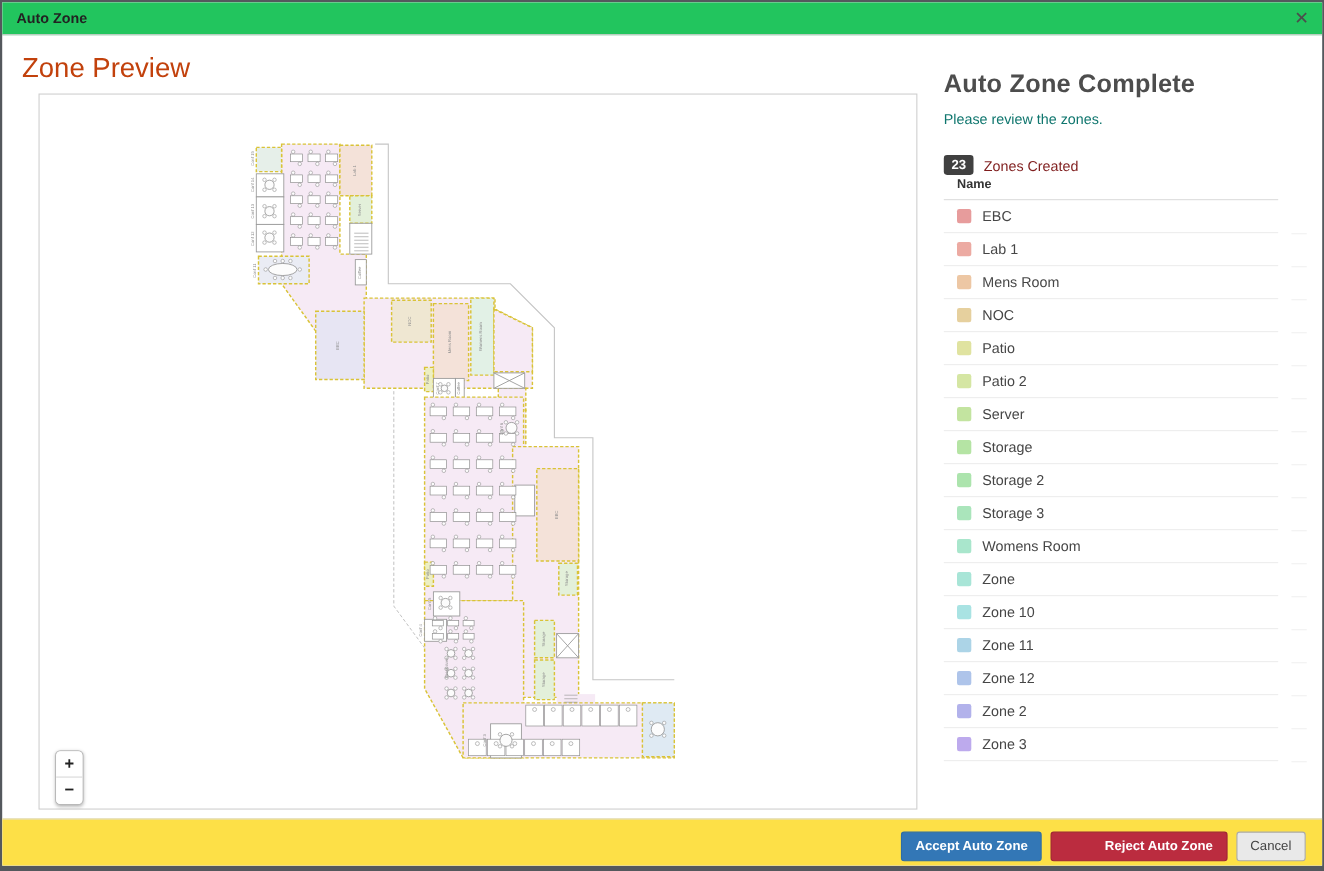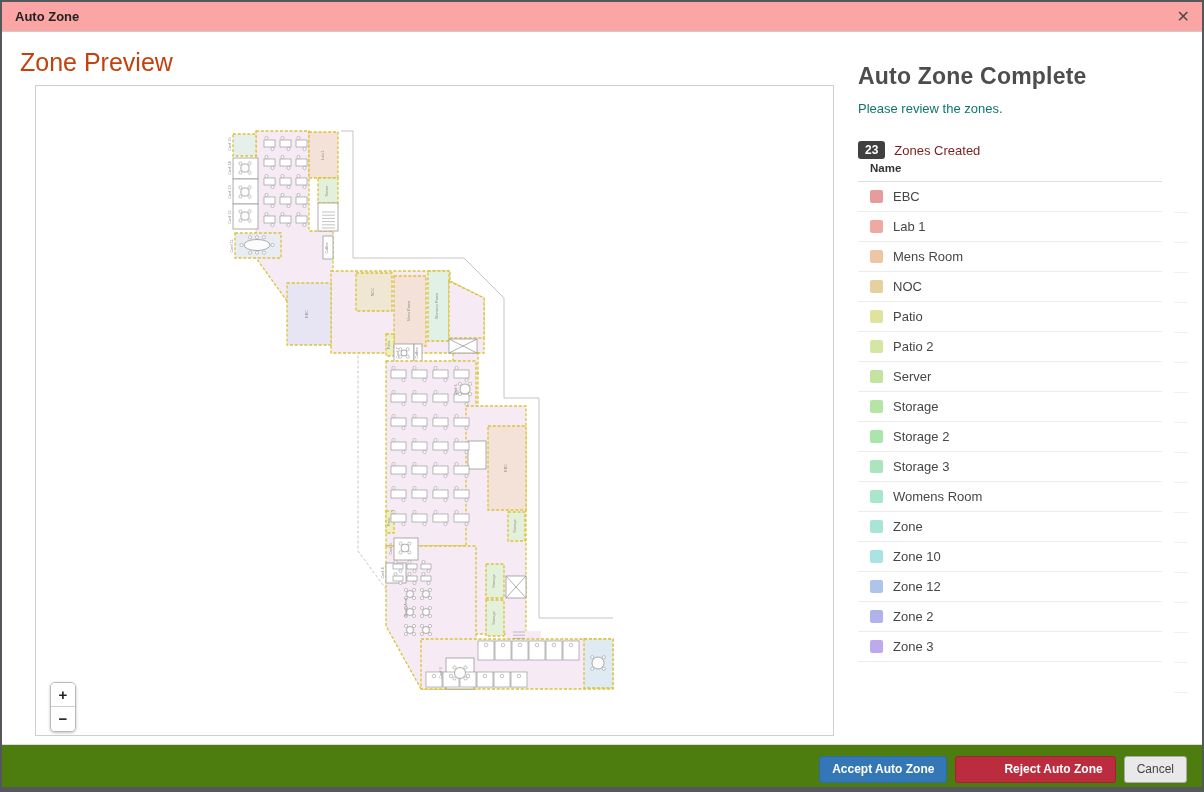--- a/index.html
+++ b/index.html
@@ -4,21 +4,21 @@
 <style>
   * { margin:0; padding:0; box-sizing:border-box; }
   html,body { background:#fff; font-family:"Liberation Sans","DejaVu Sans",sans-serif; }
   #window {
     position:relative; width:1204px; height:792px;
     border:2px solid #54585d; border-bottom-width:5px;
     background:#fff; overflow:hidden;
   }
   .modal-header {
     position:absolute; left:0; top:0; right:0; height:30px;
-    border-bottom:1px solid #cccccc; background:#fca5a5;
+    border-bottom:1px solid #cccccc; background:#22c55e;
   }
   .modal-title { position:absolute; left:13px; top:0; line-height:30px; font-size:13px; font-weight:bold; color:#222; }
   .close-btn { position:absolute; right:12px; top:5px; font-size:16px; color:#4c4c4c; cursor:pointer; font-weight:bold; }
   .zone-preview-title { position:absolute; left:18px; top:46px; font-size:25px; color:#c2410c; font-weight:400; }
   .preview-box {
     position:absolute; left:33px; top:83px; width:799px; height:651px;
     border:1px solid #cfcfcf; background:#fff;
   }
   .zoomctl {
     position:absolute; left:14px; top:596px; width:26px;
@@ -38,21 +38,21 @@
   .badge-label { margin-left:9px; font-size:13px; color:#7f1d1d; }
   .ztable { position:relative; }
   .zhead { width:304px; font-size:11.5px; font-weight:bold; color:#333; padding:3px 0 7px 12px; border-bottom:1px solid #dddddd; }
   .zrow { width:304px; height:30px; display:flex; align-items:center; padding-left:12px; border-bottom:1px solid #ededed; }
   .swatch { width:13px; height:13px; border-radius:2px; flex:0 0 13px; }
   .zname { margin-left:10px; font-size:13px; color:#464646; }
   .minicol { position:absolute; left:316px; top:24px; width:14px; }
   .minicol div { height:30px; border-bottom:1px solid #f1f1f1; }
   .modal-footer {
     position:absolute; left:0; right:0; bottom:0; height:43px;
-    border-top:1px solid #dddddd; background:#4d7c0f;
+    border-top:1px solid #dddddd; background:#fde047;
   }
   .footer-btns { position:absolute; right:15px; top:11px; display:flex; gap:8px; }
   .btn { font-family:inherit; font-size:12px; line-height:1; padding:6px 12px 7px; border-radius:3px; cursor:pointer; }
   .btn-accept { background:#3377b6; border:1px solid #2e6da4; color:#fff; font-weight:bold; }
   .btn-reject { background:#bb2c3f; border:1px solid #9e2434; color:#fff; font-weight:bold;padding-left:48px; }
   .btn-cancel { background:#e9e9e9; border:1px solid #ababab; color:#444; font-weight:normal; }
 </style>
 </head>
 <body>
 
@@ -461,20 +461,24 @@
           </div>
           <div class="zrow">
             <span class="swatch" style="background: rgb(168, 229, 215);"></span>
             <span class="zname">Zone</span>
           </div>
           <div class="zrow">
             <span class="swatch" style="background: rgb(169, 227, 227);"></span>
             <span class="zname">Zone 10</span>
           </div>
           <div class="zrow">
+            <span class="swatch" style="background: rgb(172, 212, 231);"></span>
+            <span class="zname">Zone 11</span>
+          </div>
+          <div class="zrow">
             <span class="swatch" style="background: rgb(174, 196, 234);"></span>
             <span class="zname">Zone 12</span>
           </div>
           <div class="zrow">
             <span class="swatch" style="background: rgb(178, 178, 235);"></span>
             <span class="zname">Zone 2</span>
           </div>
           <div class="zrow">
             <span class="swatch" style="background: rgb(189, 170, 237);"></span>
             <span class="zname">Zone 3</span>

